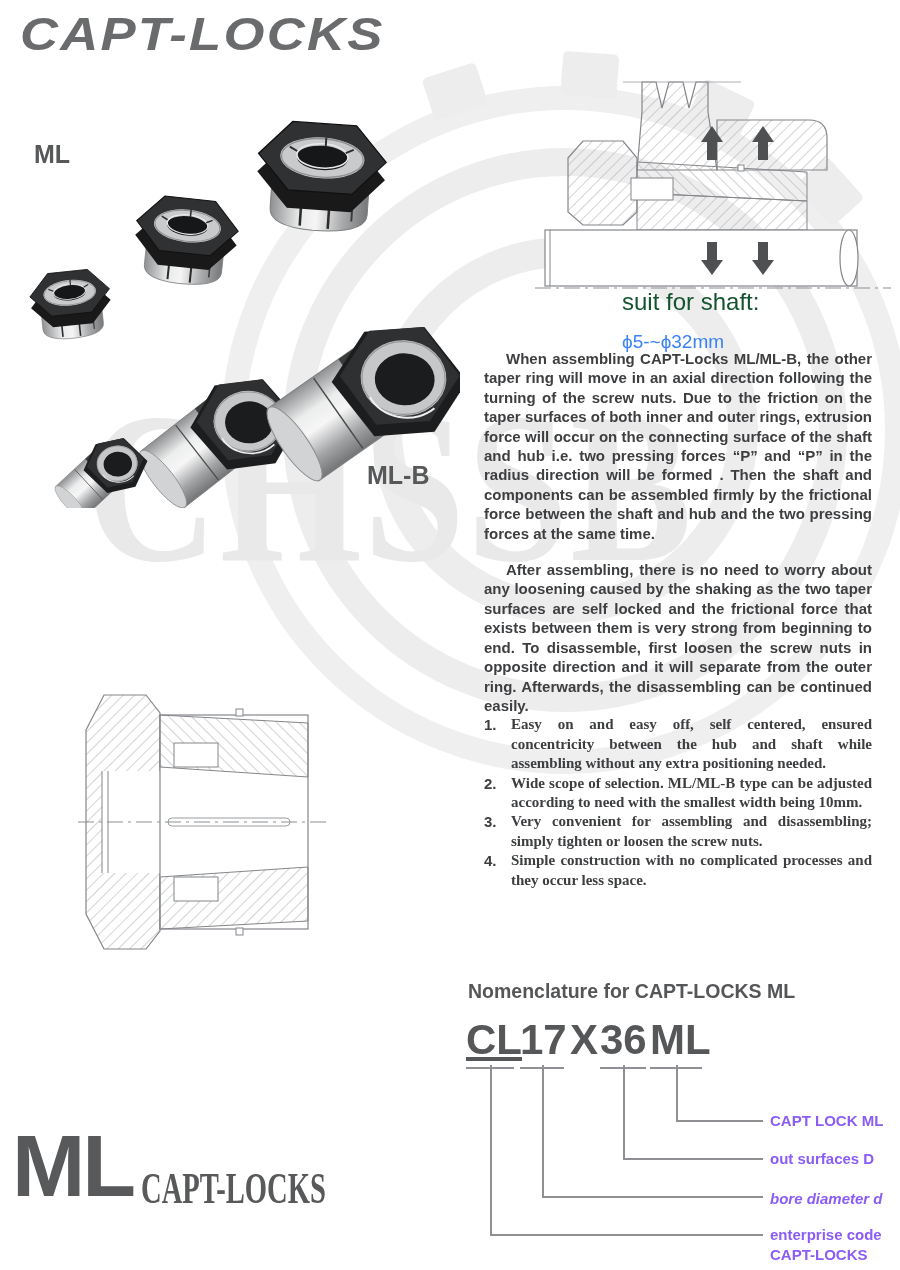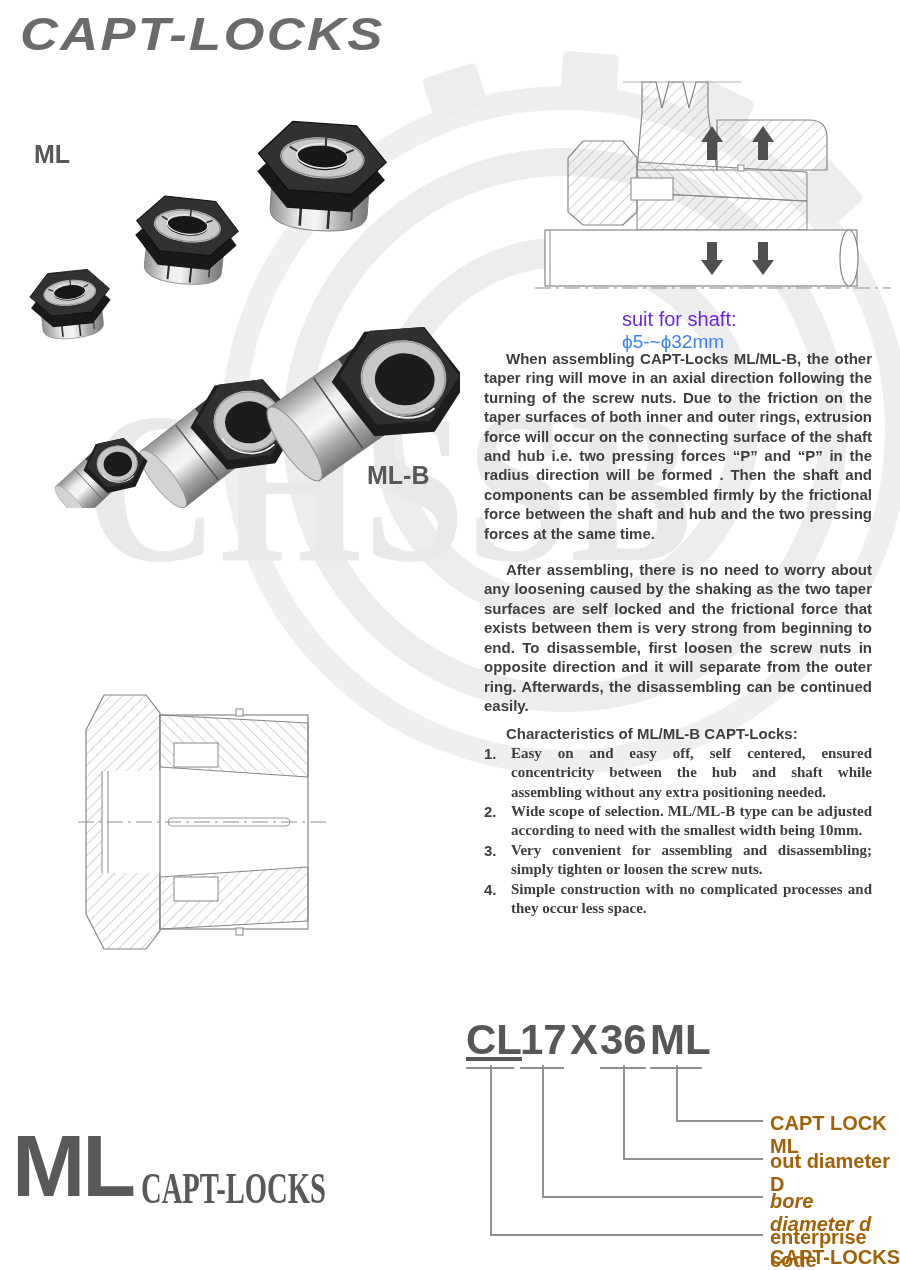--- a/index.html
+++ b/index.html
@@ -16,39 +16,39 @@
   
   .title{left:20px;top:6px;z-index:2;font-size:47px;font-style:italic;font-weight:bold;
          color:#6a6b6d;letter-spacing:2px;transform:scaleX(1.12);transform-origin:left top;}
 
   
   .lbl{z-index:3;font-weight:bold;color:#57585a;}
   .lbl-ml{left:34px;top:140px;font-size:25px;}
   .lbl-mlb{left:367px;top:461px;font-size:25px;}
 
   
-  .suit1{left:622px;top:308px;z-index:2;font-size:20px;color:#6d28d9;}
+  .suit1{left:622px;top:288px;z-index:2;font-size:24px;color:#14532d;}
   .suit2{left:622px;top:331px;z-index:2;font-size:19px;color:#3b82f6;}
 
   
   .textcol{left:484px;top:349px;width:388px;z-index:2;color:#3d3e40;font-size:15px;
            font-weight:bold;line-height:19.4px;}
   .textcol p{margin:0;text-align:justify;text-indent:22px;}
   .textcol .p2{margin-top:17px;}
   .char-head{margin-top:9px;text-indent:22px;}
   .char-item{display:flex;}
   .char-num{width:27px;flex:none;}
   .char-text{flex:1;text-align:justify;font-family:Liberation Serif, serif;}
 
   
   .nom-head{left:468px;top:980px;z-index:2;font-size:19.5px;font-weight:bold;color:#555658;}
   .code-tok{top:1016px;z-index:2;font-size:42px;font-weight:bold;color:#565759;text-align:center;}
   .code-ul{border-bottom:2px solid #8e9093;padding-bottom:3px;}
   .cline{z-index:2;background:#8e9093;}
-  .callout{left:770px;width:130px;z-index:2;font-size:20px;font-weight:bold;color:#a16207;}
+  .callout{left:770px;width:130px;z-index:2;font-size:15px;font-weight:bold;color:#8b5cf6;}
 
   
   .foot-ml{left:12px;top:1126px;z-index:2;font-size:88px;font-weight:bold;color:#58595b;
            letter-spacing:-3px;line-height:80px;}
   .foot-brand{left:141px;top:1167px;z-index:2;font-family:"Liberation Serif","DejaVu Serif",serif;
               font-weight:bold;font-size:44px;color:#58595b;line-height:1;
               transform:scaleX(0.65);transform-origin:left top;}
 
   svg{display:block;}
   .layer{z-index:1;}
@@ -180,21 +180,20 @@
 
     <line x1="0" y1="226" x2="356" y2="226" stroke="#8d8f91" stroke-width="1" stroke-dasharray="16 5 3 5"></line>
   </svg>
 
   <div class="abs suit1">suit for shaft:</div>
   <div class="abs suit2">ϕ5-~ϕ32mm</div>
 
   <div class="abs textcol">
     <p>When assembling CAPT-Locks ML/ML-B, the other taper ring will move in an axial direction following the turning of the screw nuts. Due to the friction on the taper surfaces of both inner and outer rings, extrusion force will occur on the connecting surface of the shaft and hub i.e. two pressing forces “P” and “P” in the radius direction will be formed . Then the shaft and components can be assembled firmly by the frictional force between the shaft and hub and the two pressing forces at the same time.</p>
     <p class="p2">After assembling, there is no need to worry about any loosening caused by the shaking as the two taper surfaces are self locked and the frictional force that exists between them is very strong from beginning to end. To disassemble, first loosen the screw nuts in opposite direction and it will separate from the outer ring. Afterwards, the disassembling can be continued easily.</p>
-    <div class="char-head">Characteristics of ML/ML-B CAPT-Locks:</div>
     <div class="char-item">
       <span class="char-num">1.</span>
       <span class="char-text">Easy on and easy off, self centered, ensured concentricity between the hub and shaft while assembling without any extra positioning needed.</span>
     </div>
     <div class="char-item">
       <span class="char-num">2.</span>
       <span class="char-text">Wide scope of selection. ML/ML-B type can be adjusted according to need with the smallest width being 10mm.</span>
     </div>
     <div class="char-item">
       <span class="char-num">3.</span>
@@ -219,38 +218,39 @@
     <rect x="96" y="60" width="44" height="24" fill="#fff" stroke="#84868a" stroke-width="1"></rect>
     <rect x="96" y="194" width="44" height="24" fill="#fff" stroke="#84868a" stroke-width="1"></rect>
     <rect x="158" y="26" width="7" height="7" fill="#fff" stroke="#84868a" stroke-width="1"></rect>
     <rect x="158" y="245" width="7" height="7" fill="#fff" stroke="#84868a" stroke-width="1"></rect>
 
     <rect x="90" y="135" width="122" height="8" rx="4" fill="#fff" stroke="#9a9c9e" stroke-width="1"></rect>
 
     <line x1="0" y1="139" x2="252" y2="139" stroke="#8d8f91" stroke-width="1" stroke-dasharray="16 5 3 5"></line>
   </svg>
 
+  <div class="abs nom-head">Nomenclature for CAPT-LOCKS ML</div>
 
   <div class="abs code-tok code-ul" style="left:466px;width:48px;text-decoration:underline;">CL</div>
   <div class="abs code-tok code-ul" style="left:520px;width:44px;">17</div>
   <div class="abs code-tok" style="left:570px;width:28px;">X</div>
   <div class="abs code-tok code-ul" style="left:600px;width:46px;">36</div>
   <div class="abs code-tok code-ul" style="left:650px;width:52px;">ML</div>
 
   <div class="abs cline" style="left:490px;top:1065px;width:2px;height:170px;"></div>
   <div class="abs cline" style="left:542px;top:1065px;width:2px;height:132px;"></div>
   <div class="abs cline" style="left:623px;top:1065px;width:2px;height:94px;"></div>
   <div class="abs cline" style="left:676px;top:1065px;width:2px;height:56px;"></div>
   <div class="abs cline" style="left:676px;top:1120px;width:87px;height:2px;"></div>
   <div class="abs cline" style="left:623px;top:1158px;width:140px;height:2px;"></div>
   <div class="abs cline" style="left:542px;top:1196px;width:221px;height:2px;"></div>
   <div class="abs cline" style="left:490px;top:1234px;width:273px;height:2px;"></div>
 
   <div class="abs callout" style="top:1112px;">CAPT LOCK ML</div>
-  <div class="abs callout" style="top:1150px;">out diameter D</div>
+  <div class="abs callout" style="top:1150px;">out surfaces D</div>
   <div class="abs callout" style="top:1190px;font-style:italic;">bore diameter d</div>
   <div class="abs callout" style="top:1226px;">enterprise code</div>
   <div class="abs callout" style="top:1246px;">CAPT-LOCKS</div>
 
   <div class="abs foot-ml">ML</div>
   <div class="abs foot-brand">CAPT-LOCKS</div>
 
 </div>
 
 </body></html>

